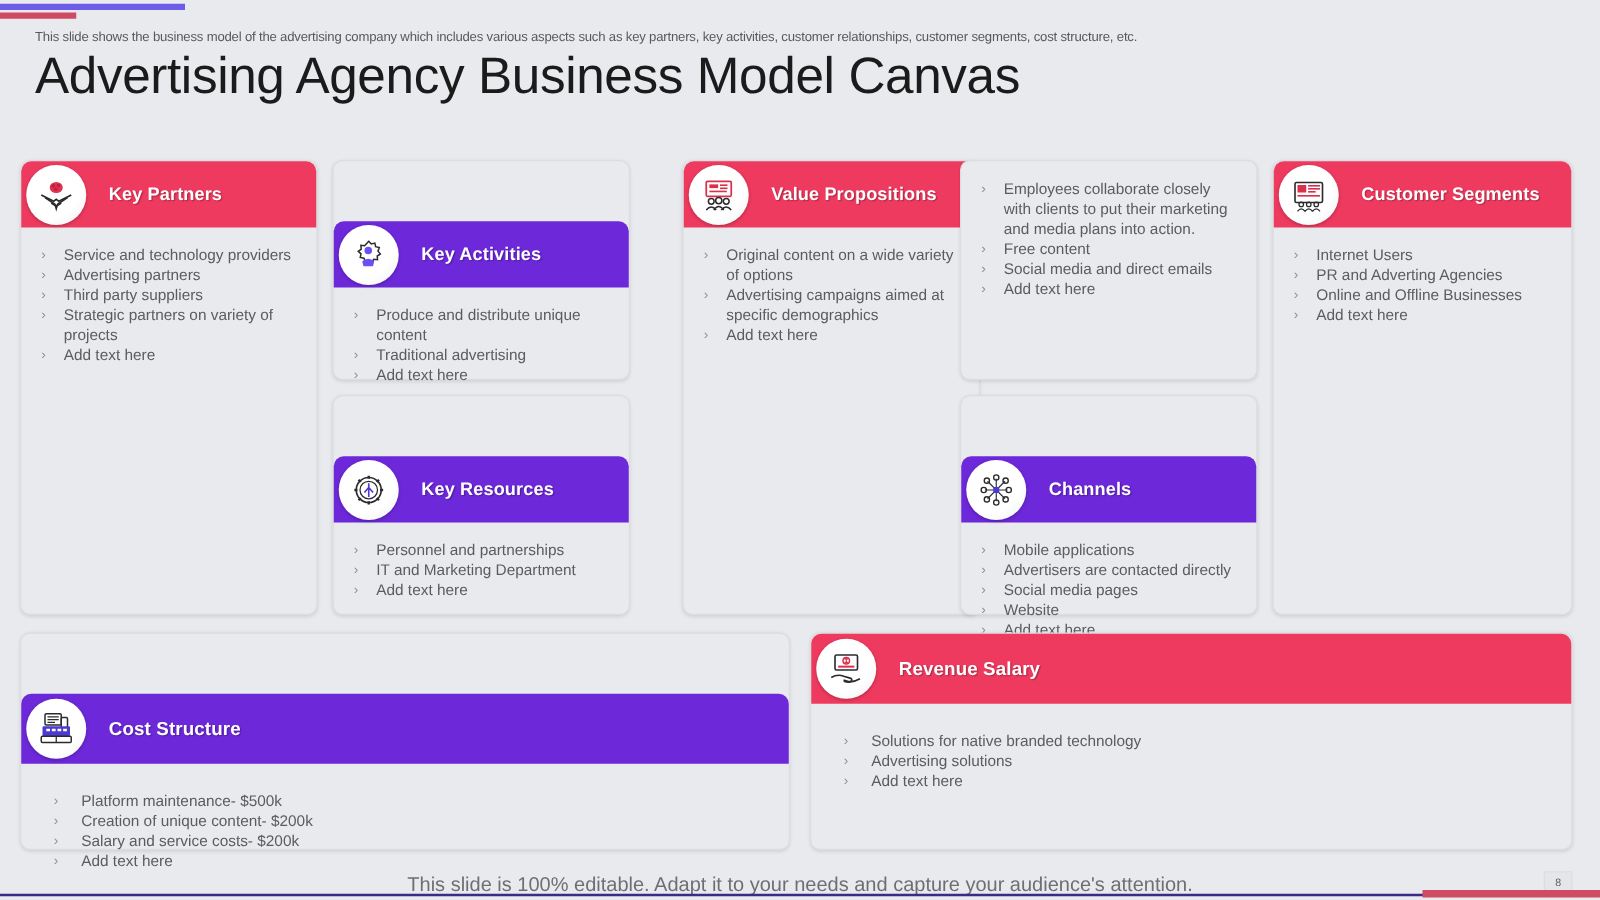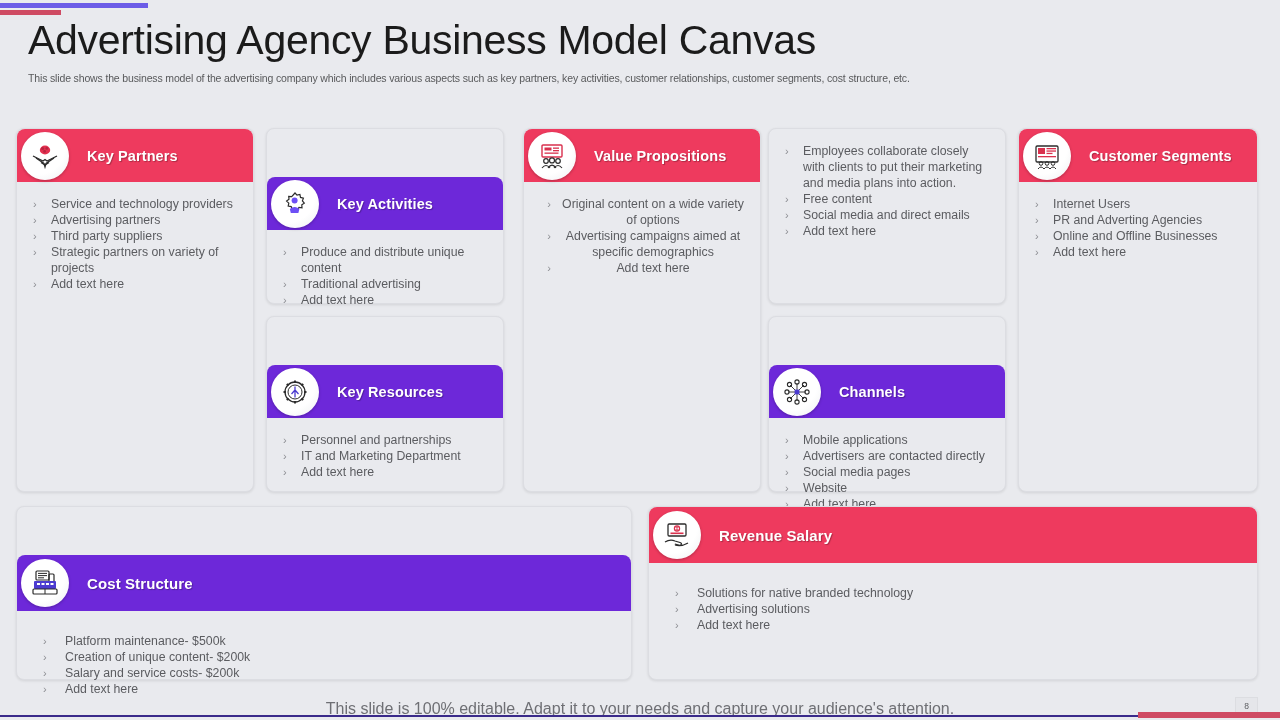--- a/index.html
+++ b/index.html
@@ -56,21 +56,21 @@
     width: 1242px; height: 364px;
   }
 
   .col {
     position: absolute;
     top: 0;
     height: 364px;
   }
   #col-key-partners        { left: 0px;   width: 238px; }
   #col-key-activities      { left: 250px; width: 238px; }
-  #col-value-propositions  { left: 507px; width: 238px; text-align: center; }
+  #col-value-propositions  { left: 530px; width: 238px; }
   #col-customer-relations  { left: 752px; width: 238px; }
   #col-customer-segments   { left: 1002px;width: 240px; }
 
   .card {
     position: relative;
     background: #e9eaee;
     border: 1px solid #dcdde2;
     border-radius: 8px;
     box-shadow: 0 1px 3px rgba(0,0,0,0.10);
     overflow: visible;
@@ -190,22 +190,22 @@
     background: #cf4b63;
   }
 </style>
 </head>
 <body>
 
 <div id="top-rule-purple"></div>
 <div id="top-rule-crimson"></div>
 
 <div id="header">
+  <div id="page-subtitle">This slide shows the business model of the advertising company which includes various aspects such as key partners, key activities, customer relationships, customer segments, cost structure, etc.</div>
   <div id="page-title">Advertising Agency Business Model Canvas</div>
-  <div id="page-subtitle">This slide shows the business model of the advertising company which includes various aspects such as key partners, key activities, customer relationships, customer segments, cost structure, etc.</div>
 </div>
 
 <div id="canvas-grid">
 
   <div class="col" id="col-key-partners">
     <div class="card full">
       <div class="card-header pink">
         <span class="icon-badge">
           <svg width="30" height="30" viewBox="0 0 30 30">
             <ellipse cx="15" cy="9" rx="5.2" ry="4.4" fill="#e3304f"></ellipse>

